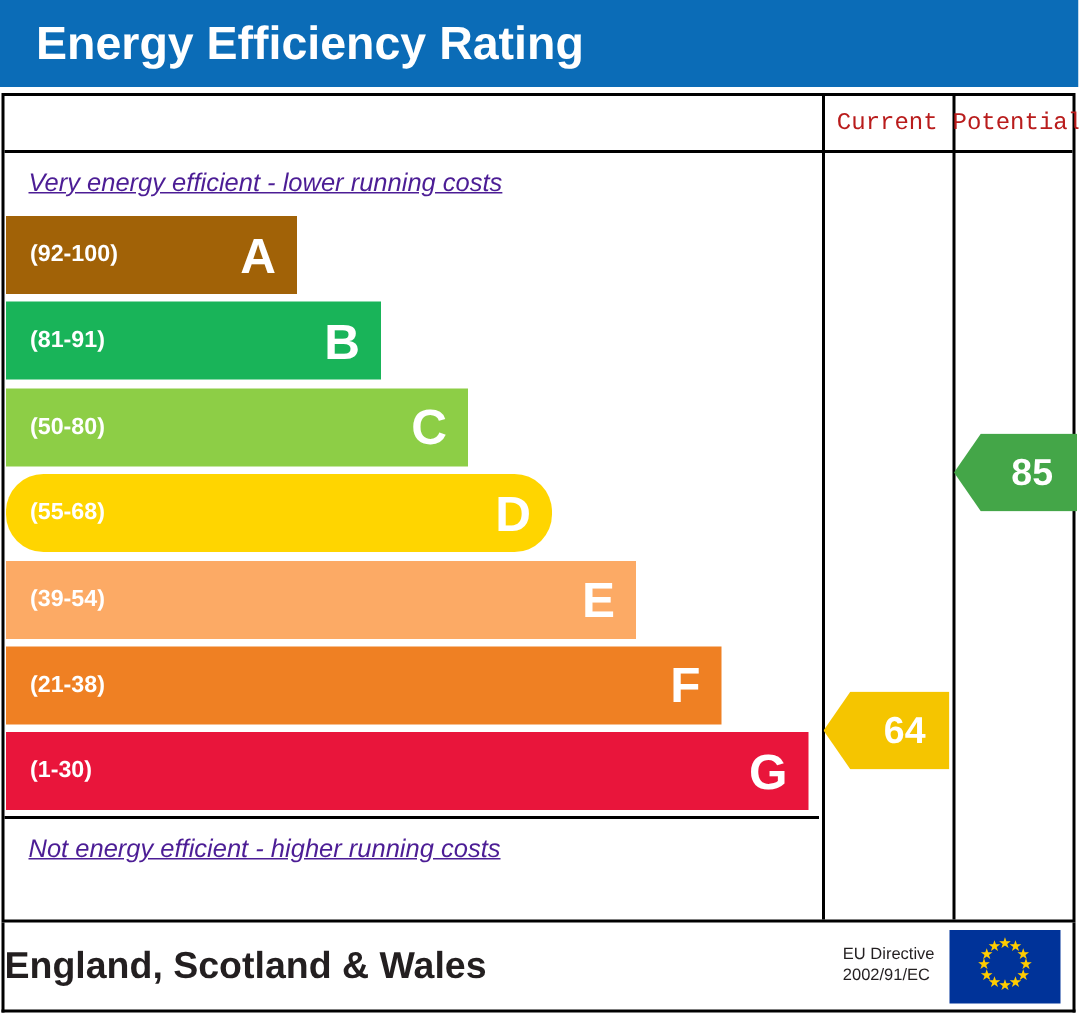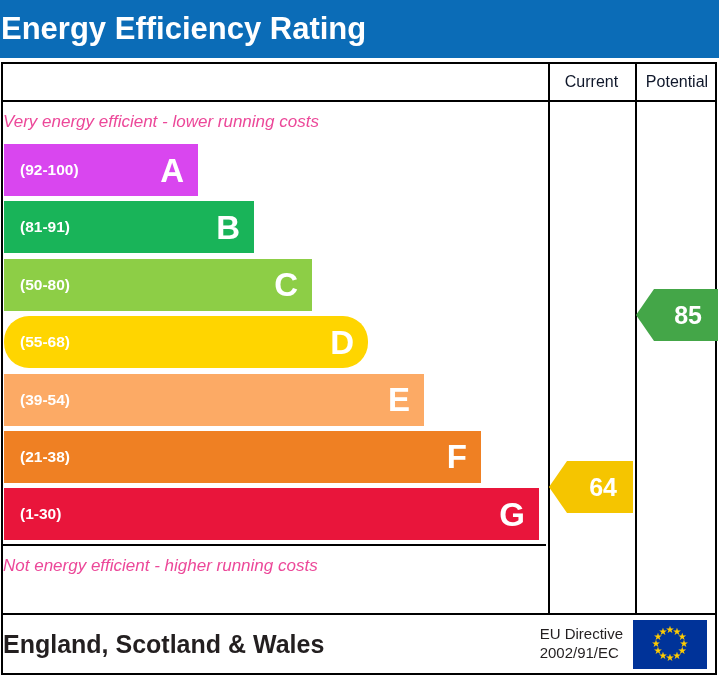--- a/index.html
+++ b/index.html
@@ -28,21 +28,21 @@
     height: 58px;
     background: #0b6cb7;
     color: #ffffff;
     display: flex;
     align-items: center;
     box-sizing: border-box;
   }
   .title-bar .title-text {
     font-size: 31px;
     font-weight: bold;
-    padding-left: 1px;
+    padding-left: 24px;
     letter-spacing: 0px;
   }
   
   .frame {
     position: absolute;
     left: 1px;
     top: 62px;
     width: 716px;
     height: 553px;
     border: 2px solid #000000;
@@ -66,38 +66,40 @@
     top: 0;
     width: 100%;
     height: 38px;
     border-bottom: 2px solid #000000;
     box-sizing: border-box;
   }
   .head-label {
     position: absolute;
     top: 9px;
     font-size: 16px;
-    color: #0f172a;
+    color: #b91c1c;
     text-align: center;
+    font-family: Liberation Mono, monospace;
   }
   .head-label.current { left: 545px; width: 87px; }
   .head-label.potential { left: 632px; width: 84px; }
 
   
   .caption {
     position: absolute;
     left: 0;
     width: 543px;
     font-style: italic;
     font-size: 17px;
-    color: #ec4899;
-    display: flex;
-    align-items: center;
-    padding-left: 0;
-    box-sizing: border-box;
+    color: #4c1d95;
+    display: flex;
+    align-items: center;
+    padding-left: 16px;
+    box-sizing: border-box;
+    text-decoration: underline;
   }
   .caption.top {
     top: 38px;
     height: 40px;
   }
   .caption.bottom {
     top: 480px;
     height: 41px;
     border-top: 2px solid #000000;
     width: 543px;
@@ -179,21 +181,21 @@
     display: flex;
     align-items: center;
   }
   .footer .region {
     font-size: 25px;
     font-weight: bold;
     color: #231f20;
     flex: 1;
   }
   .footer .directive {
-    font-size: 15px;
+    font-size: 11px;
     color: #231f20;
     text-align: left;
     line-height: 1.25;
     padding-right: 10px;
   }
   .eu-flag {
     width: 74px;
     height: 49px;
     background: #003399;
     position: relative;
@@ -226,21 +228,21 @@
     <div class="col-div c2"></div>
 
     <div class="head-label current">Current</div>
     <div class="head-label potential">Potential</div>
 
     <div class="caption top">Very energy efficient - lower running costs</div>
 
     <div class="bars">
 
       <div class="bar-row">
-        <div class="bar" style="width:194px;background:#d946ef;">
+        <div class="bar" style="width:194px;background:#a16207;">
           <span class="range">(92-100)</span>
           <span class="letter">A</span>
         </div>
       </div>
 
       <div class="bar-row">
         <div class="bar" style="width:250px;background:#19b459;">
           <span class="range">(81-91)</span>
           <span class="letter">B</span>
         </div>

